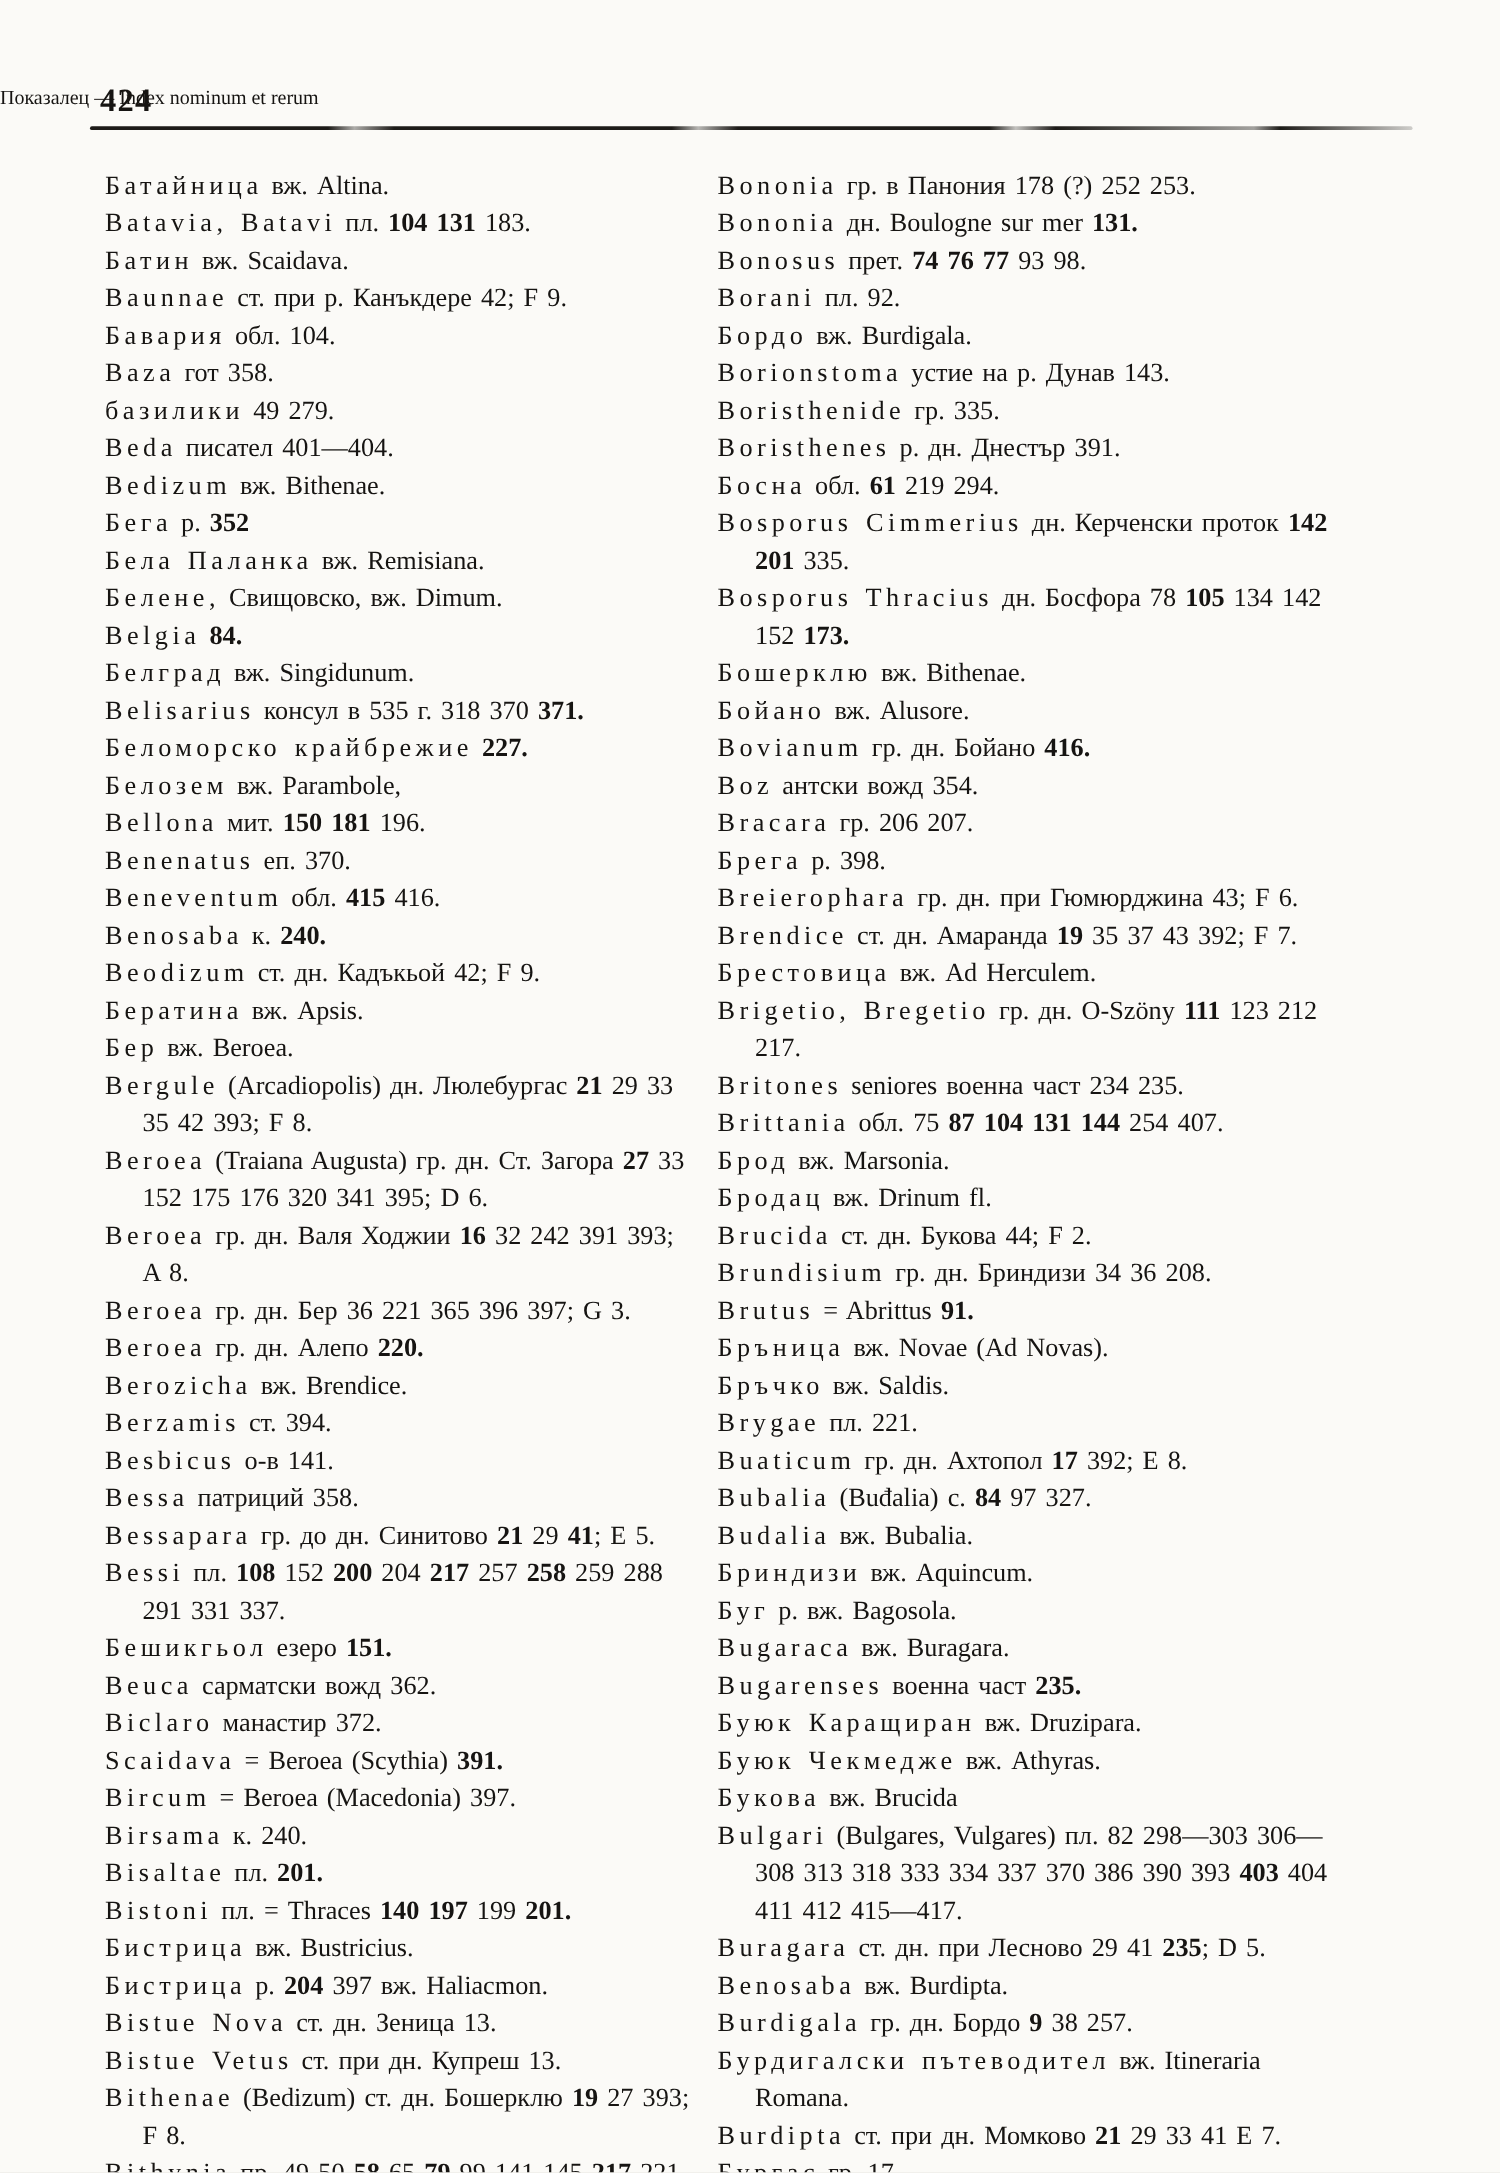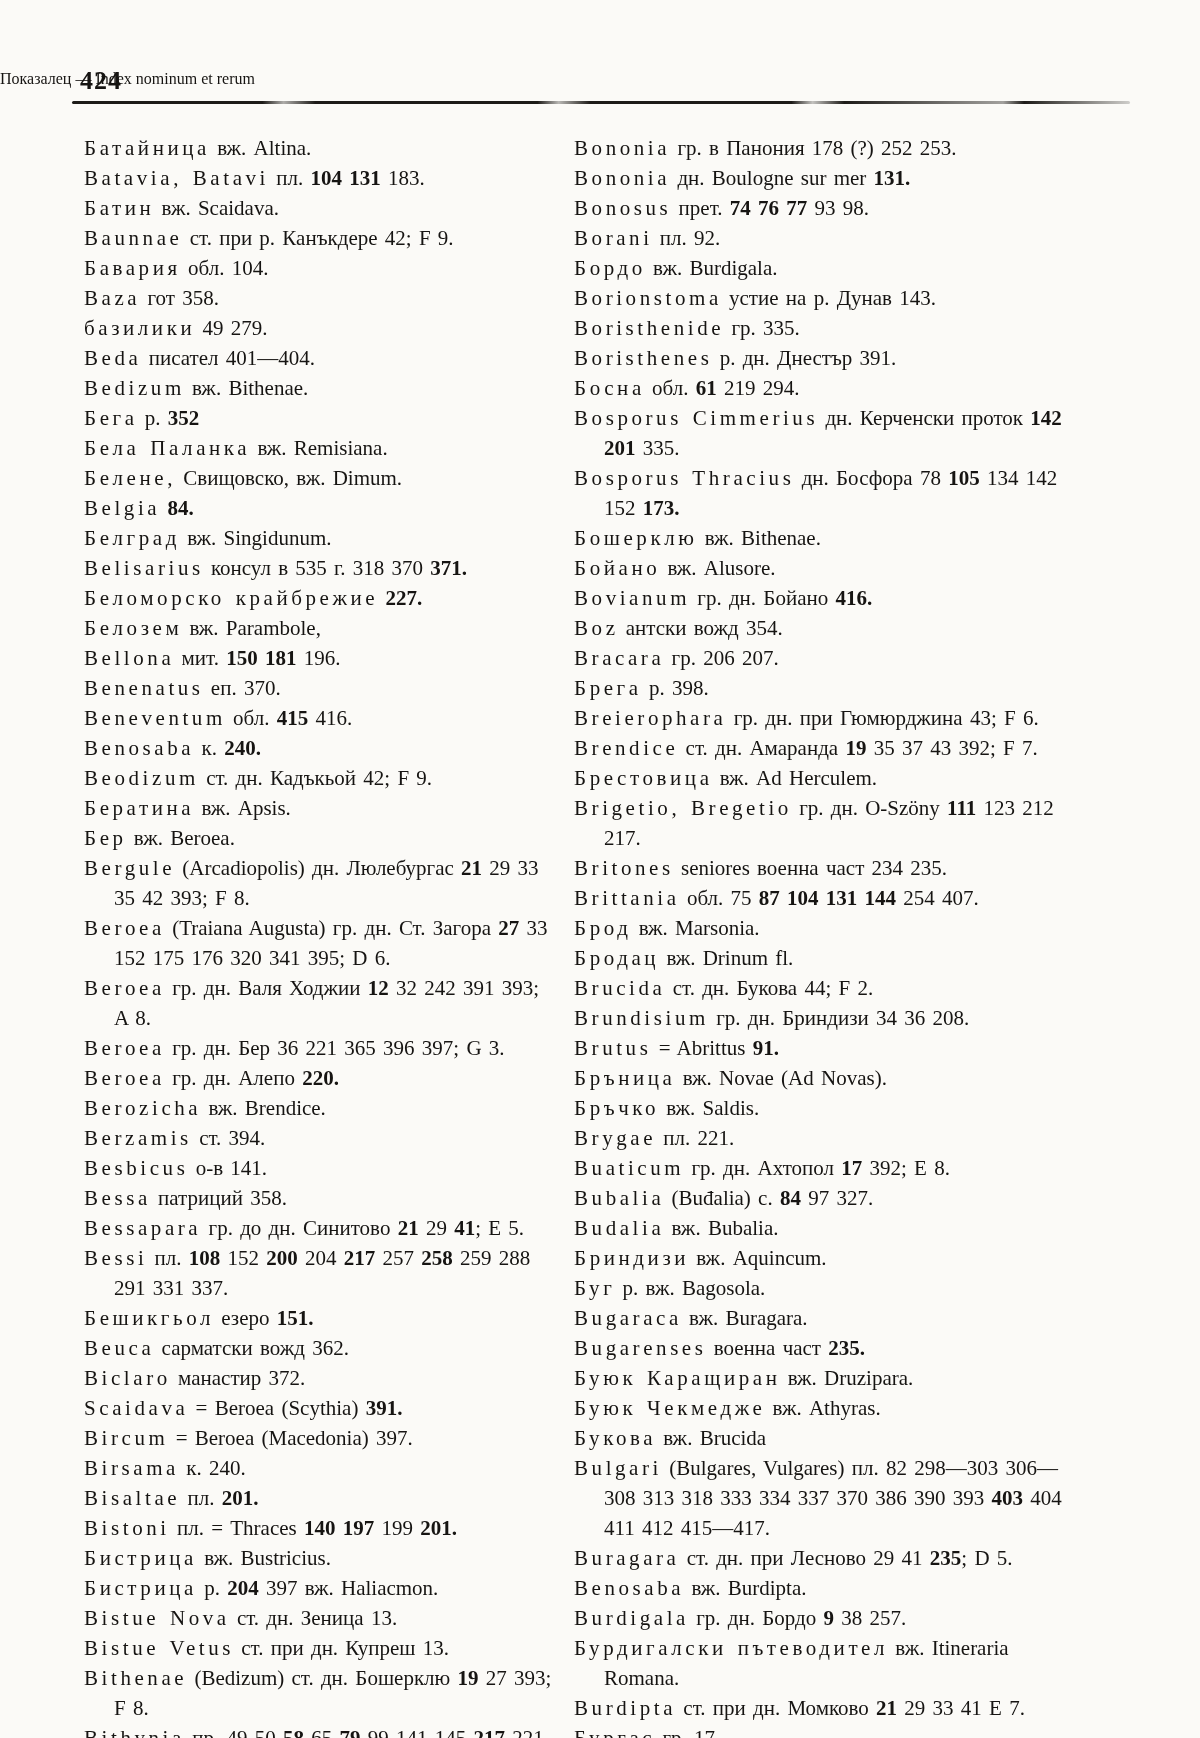--- a/index.html
+++ b/index.html
@@ -93,21 +93,21 @@
         <p class="entry"><span class="head">Белозем</span> вж. Parambole,</p>
         <p class="entry"><span class="head">Bellona</span> мит. <b>150 181</b> 196.</p>
         <p class="entry"><span class="head">Benenatus</span> еп. 370.</p>
         <p class="entry"><span class="head">Beneventum</span> обл. <b>415</b> 416.</p>
         <p class="entry"><span class="head">Benosaba</span> к. <b>240.</b></p>
         <p class="entry"><span class="head">Beodizum</span> ст. дн. Кадъкьой 42; F 9.</p>
         <p class="entry"><span class="head">Бератина</span> вж. Apsis.</p>
         <p class="entry"><span class="head">Бер</span> вж. Beroea.</p>
         <p class="entry"><span class="head">Bergule</span> (Arcadiopolis) дн. Люлебургас <b>21</b> 29 33 35 42 393; F 8.</p>
         <p class="entry"><span class="head">Beroea</span> (Traiana Augusta) гр. дн. Ст. Загора <b>27</b> 33 152 175 176 320 341 395; D 6.</p>
-        <p class="entry"><span class="head">Beroea</span> гр. дн. Валя Ходжии <b>12</b> 32 242 391 393; A 8.</p>
+        <p class="entry"><span class="head">Beroea</span> гр. дн. Валя Ходжии <b>16</b> 32 242 391 393; A 8.</p>
         <p class="entry"><span class="head">Beroea</span> гр. дн. Бер 36 221 365 396 397; G 3.</p>
         <p class="entry"><span class="head">Beroea</span> гр. дн. Алепо <b>220.</b></p>
         <p class="entry"><span class="head">Berozicha</span> вж. Brendice.</p>
         <p class="entry"><span class="head">Berzamis</span> ст. 394.</p>
         <p class="entry"><span class="head">Besbicus</span> о-в 141.</p>
         <p class="entry"><span class="head">Bessa</span> патриций 358.</p>
         <p class="entry"><span class="head">Bessapara</span> гр. до дн. Синитово <b>21</b> 29 <b>41</b>; E 5.</p>
         <p class="entry"><span class="head">Bessi</span> пл. <b>108</b> 152 <b>200</b> 204 <b>217</b> 257 <b>258</b> 259 288 291 331 337.</p>
         <p class="entry"><span class="head">Бешикгьол</span> езеро <b>151.</b></p>
         <p class="entry"><span class="head">Beuca</span> сарматски вожд 362.</p>

